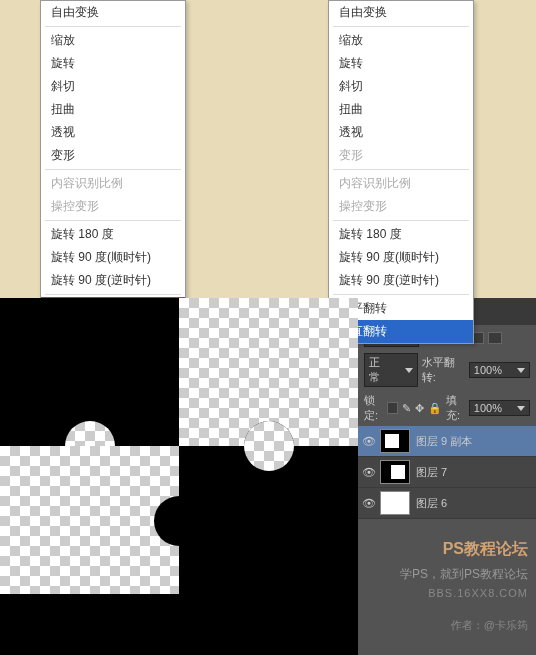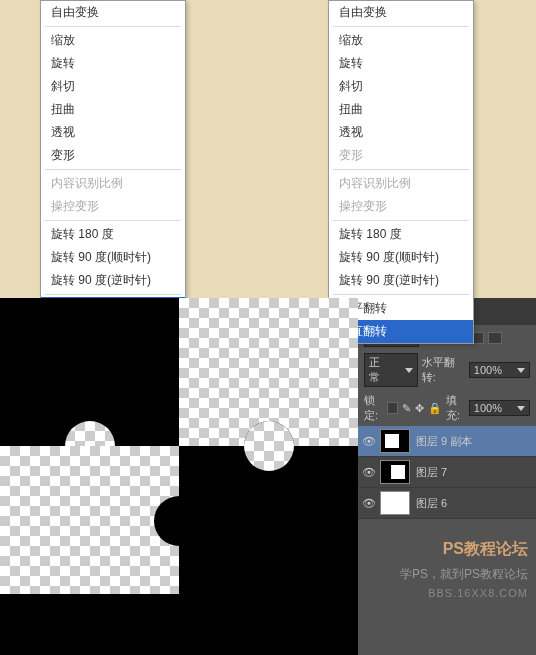--- a/index.html
+++ b/index.html
@@ -159,15 +159,16 @@
       <div class="layer-row">
         <span class="eye">👁</span>
         <span class="thumb thumb-white checker" style="background-size:8px 8px;background-position:0 0,0 4px,4px -4px,-4px 0"></span>
         <span>图层 6</span>
       </div>
     </div>
     <div class="promo">
       <div class="promo-title">PS教程论坛</div>
       <div class="promo-sub">学PS，就到PS教程论坛</div>
       <div class="promo-url">BBS.16XX8.COM</div>
+      <div class="promo-author">作者：@卡乐筠</div>
     </div>
   </div>
 </div>
 
 </body></html>

